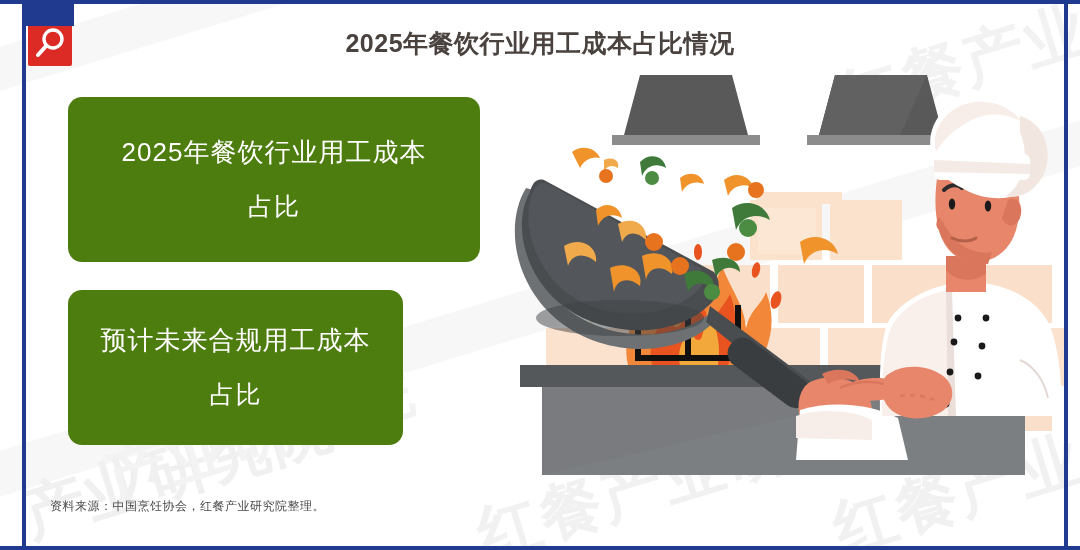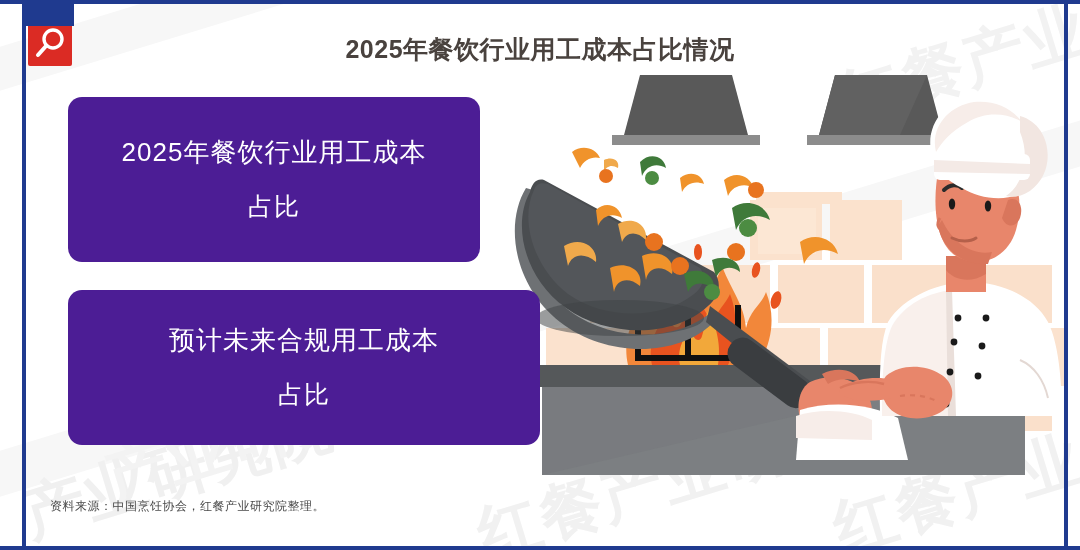--- a/index.html
+++ b/index.html
@@ -46,37 +46,37 @@
 
   
   .logo-box {
     position:absolute; left:28px; top:22px; width:44px; height:44px;
     background:#DB2B24; border-radius:2px;
   }
   .logo-box svg { display:block; }
 
   
   .title {
-    position:absolute; left:0; top:33px; width:1080px;
+    position:absolute; left:0; top:27px; width:1080px;
     text-align:center;
     font-size:25px; font-weight:700; color:#49423E;
     letter-spacing:0.5px;
   }
 
   
   .card {
     position:absolute;
-    background:#4c1d95;
+    background:#4d7c0f;
     border-radius:14px;
     color:#ffffff;
     display:flex; flex-direction:column;
     align-items:center; justify-content:center;
   }
   .card-1 { left:68px; top:97px;  width:412px; height:165px; }
-  .card-2 { left:68px; top:290px; width:472px; height:155px; }
+  .card-2 { left:68px; top:290px; width:335px; height:155px; }
   .card-line1 {
     font-size:26px; font-weight:500; letter-spacing:1px; line-height:1.3;
   }
   .card-line2 {
     display:flex; align-items:flex-end; justify-content:center;
     margin-top:21px;
   }
   .c-small { font-size:25px; font-weight:500; letter-spacing:1px; }
   .c-big   { font-size:37px; font-weight:700; letter-spacing:0.5px; }
 

